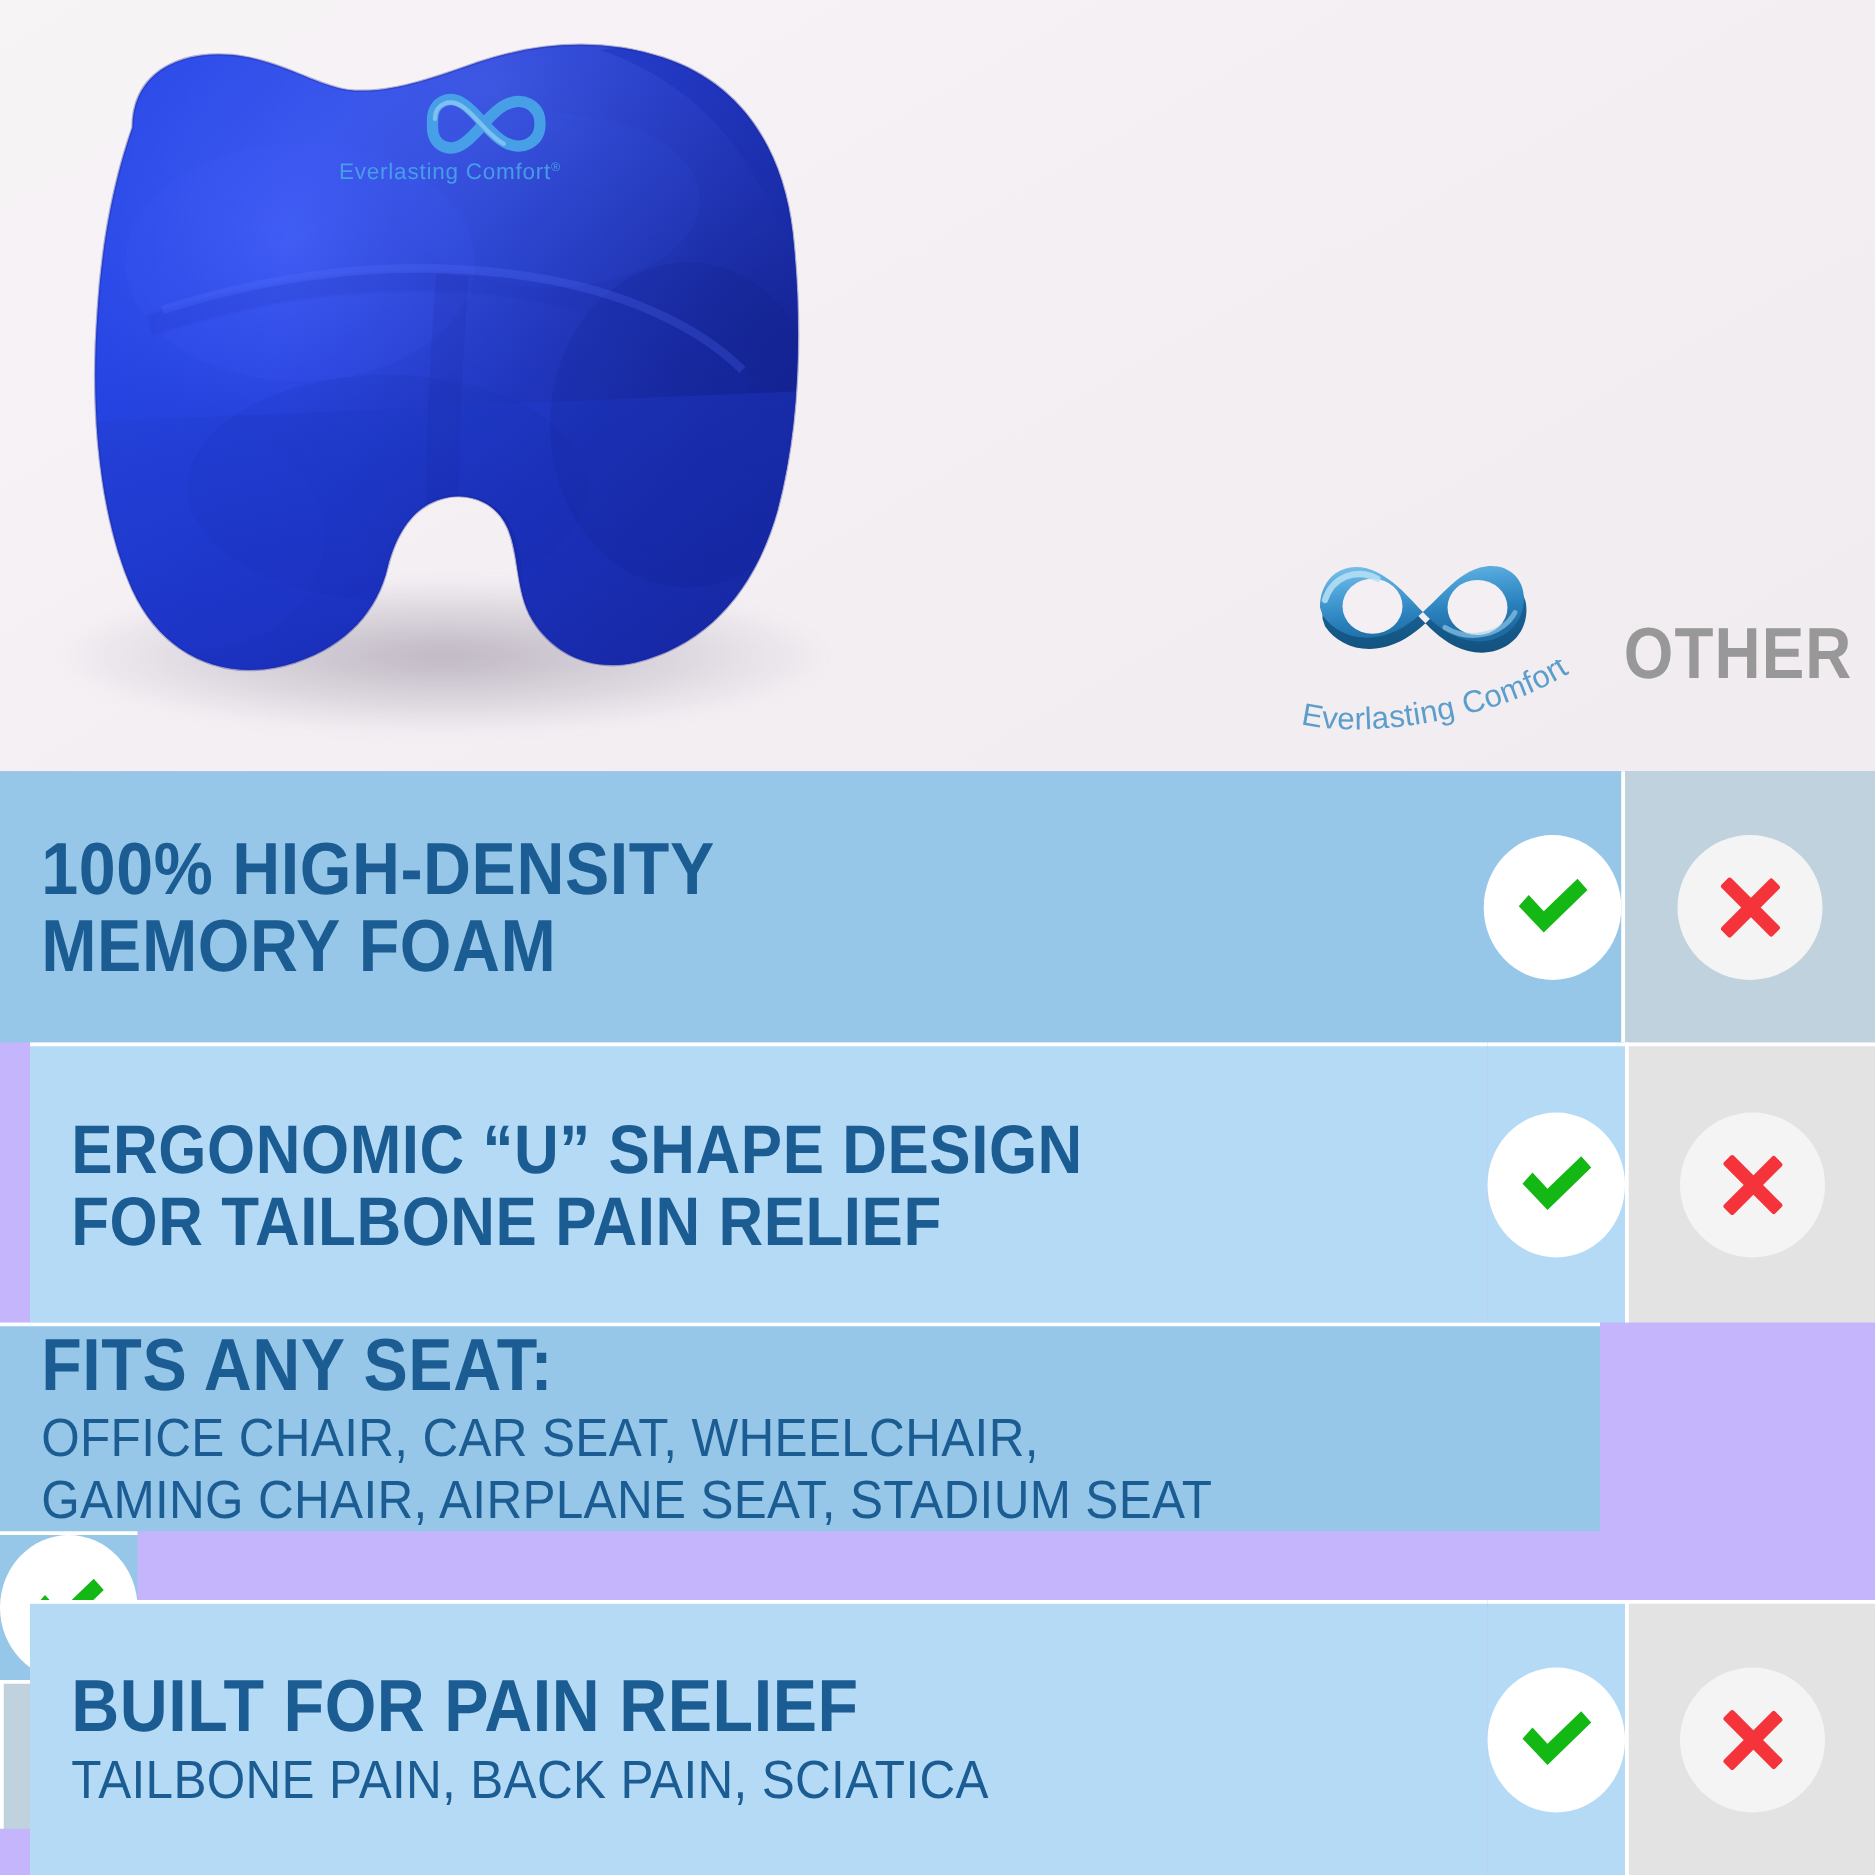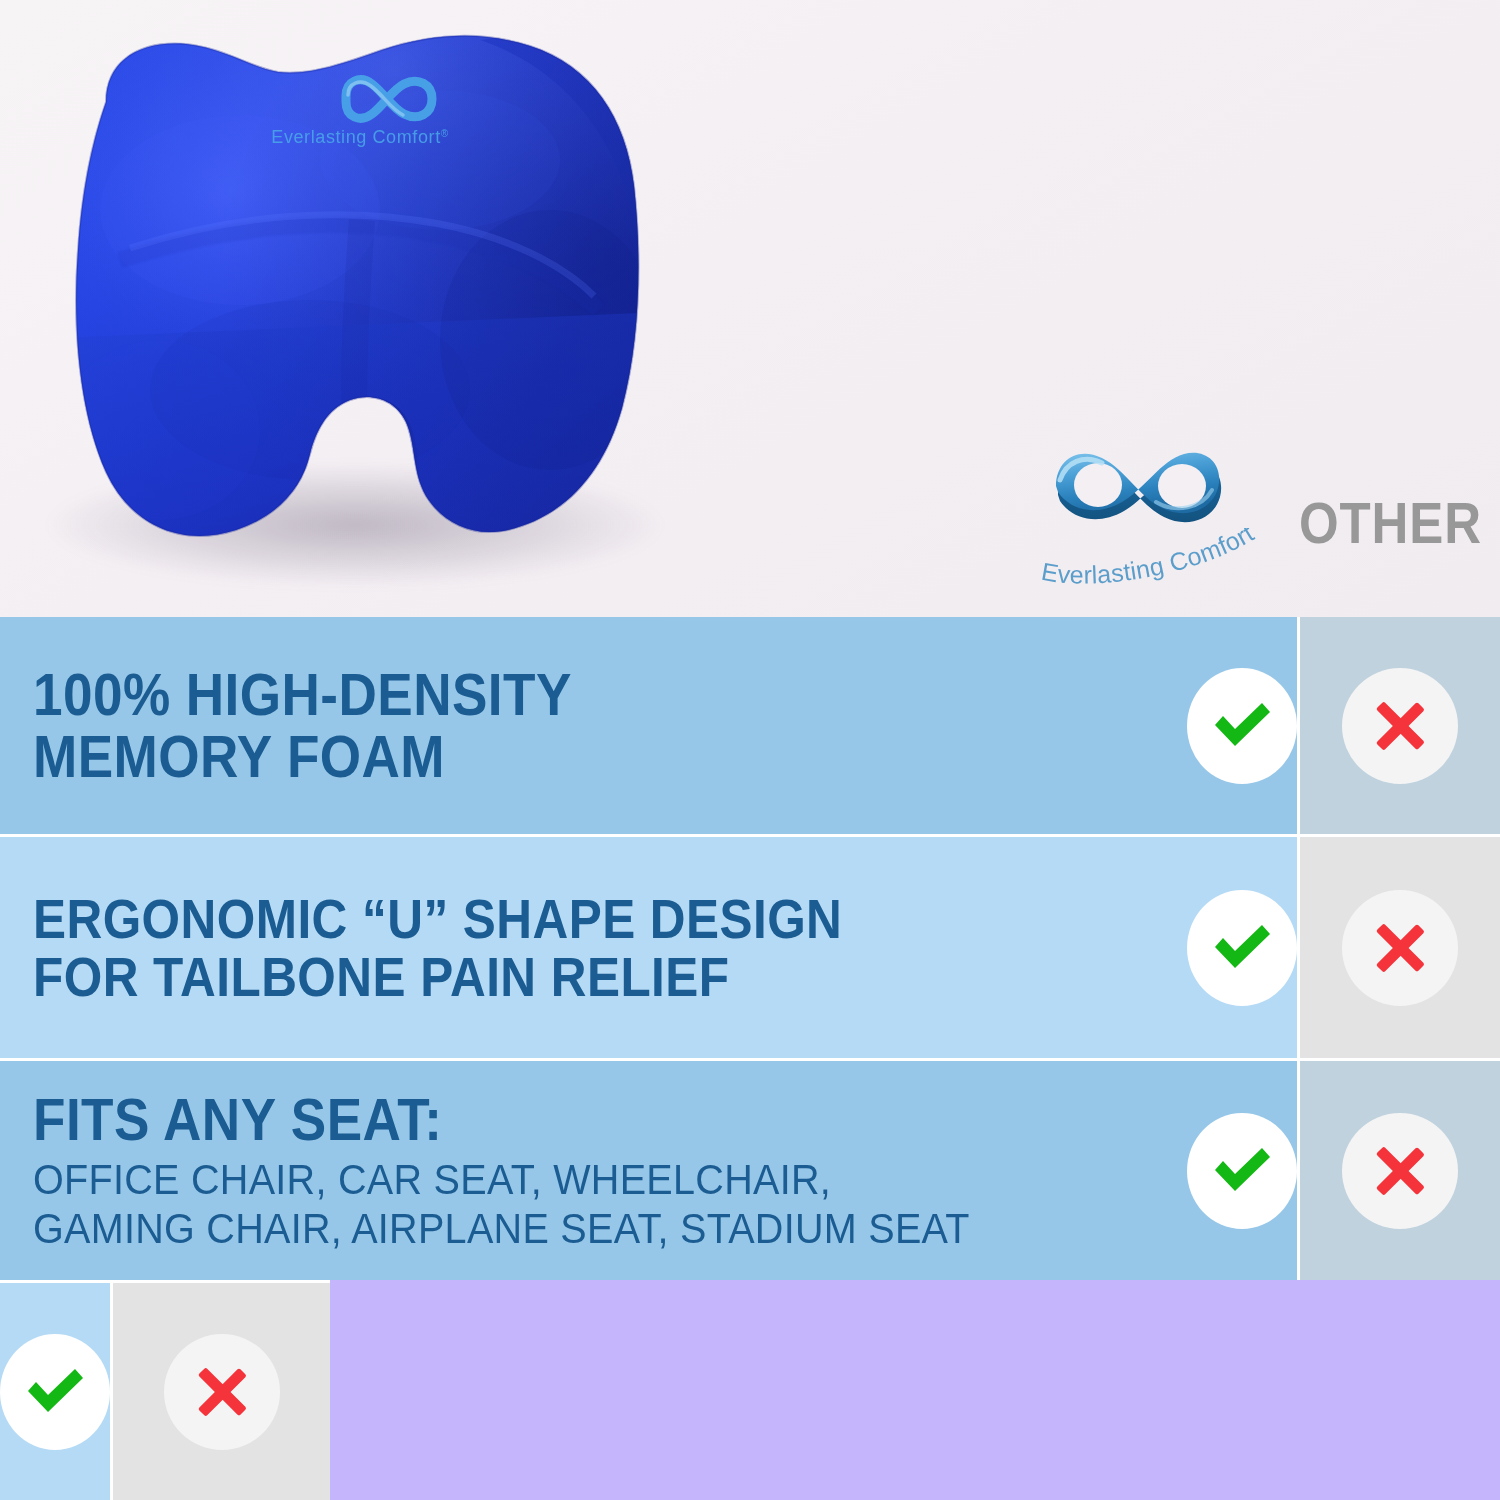--- a/index.html
+++ b/index.html
@@ -115,21 +115,21 @@
     width: 220px;
     display: flex;
     align-items: center;
     justify-content: center;
   }
 
   
   .row.dark .cell-feature { background: #96c7e8; }
   .row.dark .cell-brand   { background: #96c7e8; }
   .row.dark .cell-other   { background: #bfd2de; }
-  .row.light .cell-feature { background: #b4daf5; }
+  .row.light .cell-feature { background: #b4daf5; margin-left: 24px; }
   .row.light .cell-brand   { background: #b4daf5; }
   .row.light .cell-other   { background: #e3e3e3; }
 
   .row .cell-other { border-left: 3px solid #ffffff; box-sizing: border-box; }
   .row + .row .cell-feature,
   .row + .row .cell-brand,
   .row + .row .cell-other { border-top: 3px solid #ffffff; }
 
   
   .feat-title {
@@ -372,21 +372,21 @@
           <svg width="66" height="66" viewBox="0 0 66 66">
             <g fill="#f5333a">
               <rect x="28" y="4" width="11" height="58" rx="2" transform="rotate(45 33 33)"></rect>
               <rect x="28" y="4" width="11" height="58" rx="2" transform="rotate(-45 33 33)"></rect>
             </g>
           </svg>
         </div>
       </div>
     </div>
 
-    <div class="row dark" style="top:441px;height:222px;">
+    <div class="row dark" style="top:441px;height:222px;flex-direction:column;">
       <div class="cell-feature">
         <div class="feat-title">FITS ANY SEAT:</div>
         <div class="feat-sub">OFFICE CHAIR, CAR SEAT, WHEELCHAIR,
 GAMING CHAIR, AIRPLANE SEAT, STADIUM SEAT</div>
       </div>
       <div class="cell-brand">
         <div class="badge check">
           <svg width="74" height="74" viewBox="0 0 74 74">
             <path d="M10,36 L18,27 L30,40 L57,14 L65,23 L30,57 Z" fill="#14b814"></path>
           </svg>
@@ -398,20 +398,24 @@
             <g fill="#f5333a">
               <rect x="28" y="4" width="11" height="58" rx="2" transform="rotate(45 33 33)"></rect>
               <rect x="28" y="4" width="11" height="58" rx="2" transform="rotate(-45 33 33)"></rect>
             </g>
           </svg>
         </div>
       </div>
     </div>
 
     <div class="row light" style="top:663px;height:220px;">
+      <div class="cell-feature">
+        <div class="feat-title">BUILT FOR PAIN RELIEF</div>
+        <div class="feat-sub">TAILBONE PAIN, BACK PAIN, SCIATICA</div>
+      </div>
       <div class="cell-brand">
         <div class="badge check">
           <svg width="74" height="74" viewBox="0 0 74 74">
             <path d="M10,36 L18,27 L30,40 L57,14 L65,23 L30,57 Z" fill="#14b814"></path>
           </svg>
         </div>
       </div>
       <div class="cell-other">
         <div class="badge cross">
           <svg width="66" height="66" viewBox="0 0 66 66">

